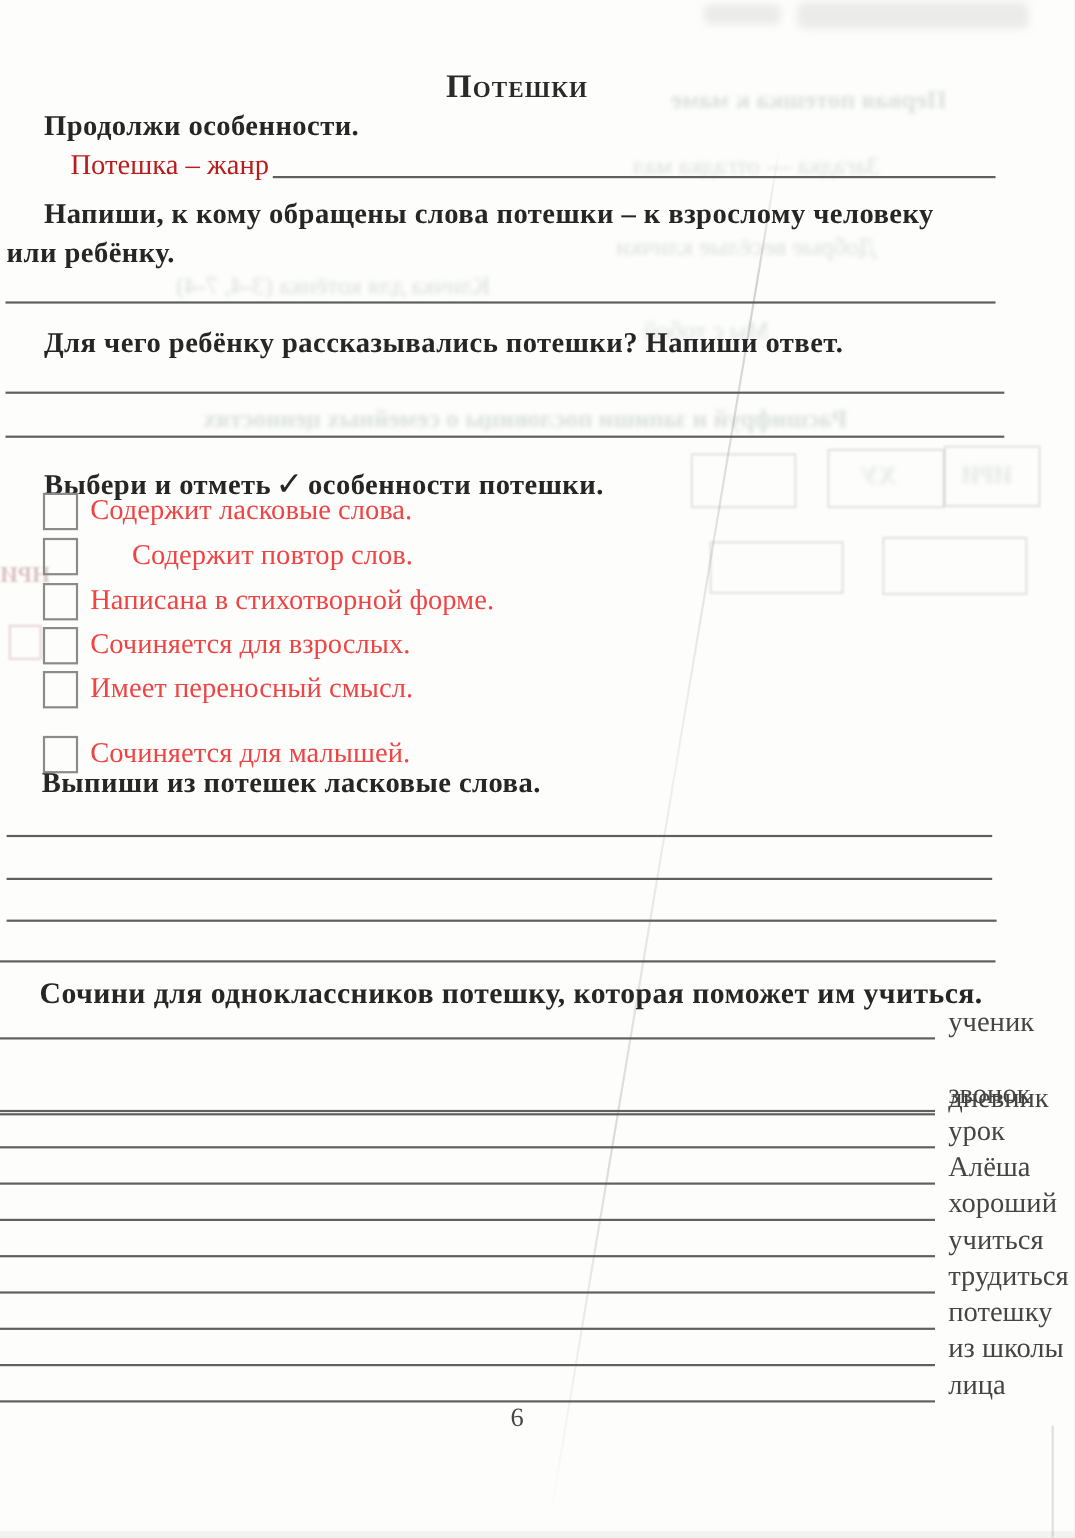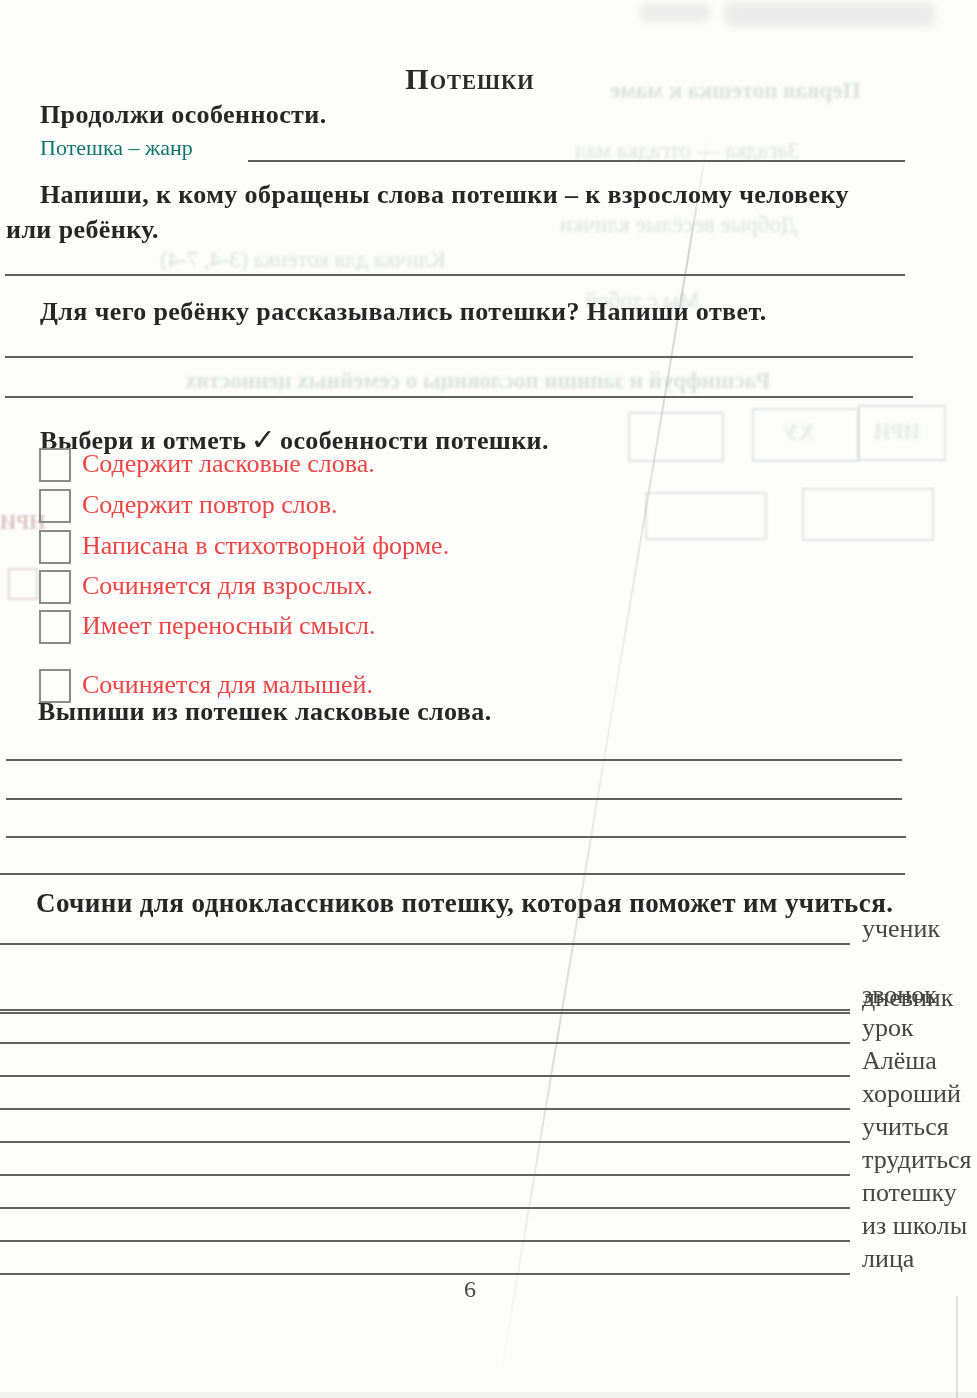--- a/index.html
+++ b/index.html
@@ -2,21 +2,21 @@
 <html><head>
 <meta charset="utf-8">
 <style>
   html,body{margin:0;padding:0;background:#e8e8e8;}
   .page{
     position:relative;width:977px;height:1398px;background:#fdfdfc;
     overflow:hidden;font-family:"Liberation Serif",serif;color:#3c3c3c;
   }
   .abs{position:absolute;}
   .h{font-weight:bold;color:#262626;font-size:26px;letter-spacing:.4px;white-space:nowrap;}
-  .t{color:#0f766e;font-size:22px;white-space:nowrap;}
+  .t{color:#b91c1c;font-size:26px;white-space:nowrap;margin-left:24px;}
   .title{
     font-weight:bold;font-variant:small-caps;font-size:30px;letter-spacing:1px;
     color:#2a2a2a;text-align:center;width:940px;left:0;top:62px;
   }
   .wline{border-bottom:2px solid #5f5f5f;height:0;}
   .cbrow{position:absolute;left:39px;display:flex;align-items:flex-start;}
   .cb{width:28px;height:30px;border:2px solid #8b8b8b;background:transparent;flex:none;}
   .cbl{font-size:26px;color:#ef4444;margin-left:11px;white-space:nowrap;position:relative;top:1px;}
   .check{font-size:30px;font-weight:normal;position:relative;top:1px;padding:0 4px;}
   .wordrow{position:absolute;left:0;width:883px;height:33px;}
@@ -82,21 +82,21 @@
   <div class="abs wline" style="left:5px;top:356px;width:908px;"></div>
   <div class="abs wline" style="left:5px;top:396px;width:908px;"></div>
 
   <div class="abs h" style="left:40px;top:421px;">
     <span>Выбери и отметь</span><span class="check">✓</span><span>особенности потешки.</span>
   </div>
   <div class="cbrow" style="top:448px;">
     <div class="cb"></div>
     <div class="cbl">Содержит ласковые слова.</div>
   </div>
-  <div class="cbrow" style="top:489px;">
+  <div class="cbrow" style="top:489px;gap:38px;">
     <div class="cb"></div>
     <div class="cbl">Содержит повтор слов.</div>
   </div>
   <div class="cbrow" style="top:530px;">
     <div class="cb"></div>
     <div class="cbl">Написана в стихотворной форме.</div>
   </div>
   <div class="cbrow" style="top:570px;">
     <div class="cb"></div>
     <div class="cbl">Сочиняется для взрослых.</div>

